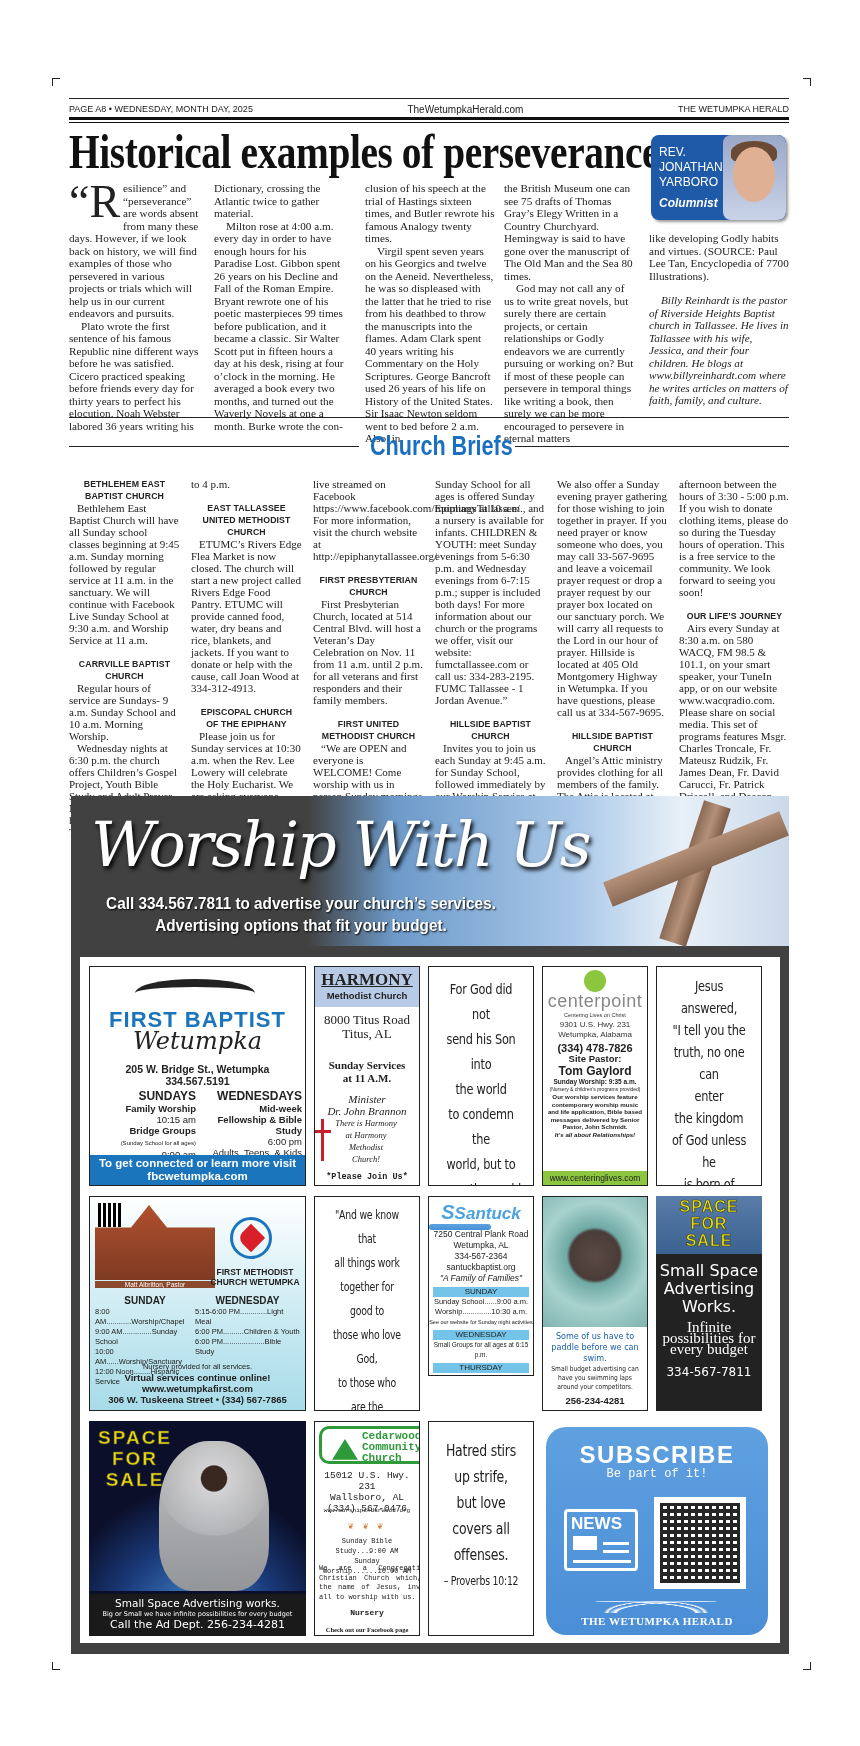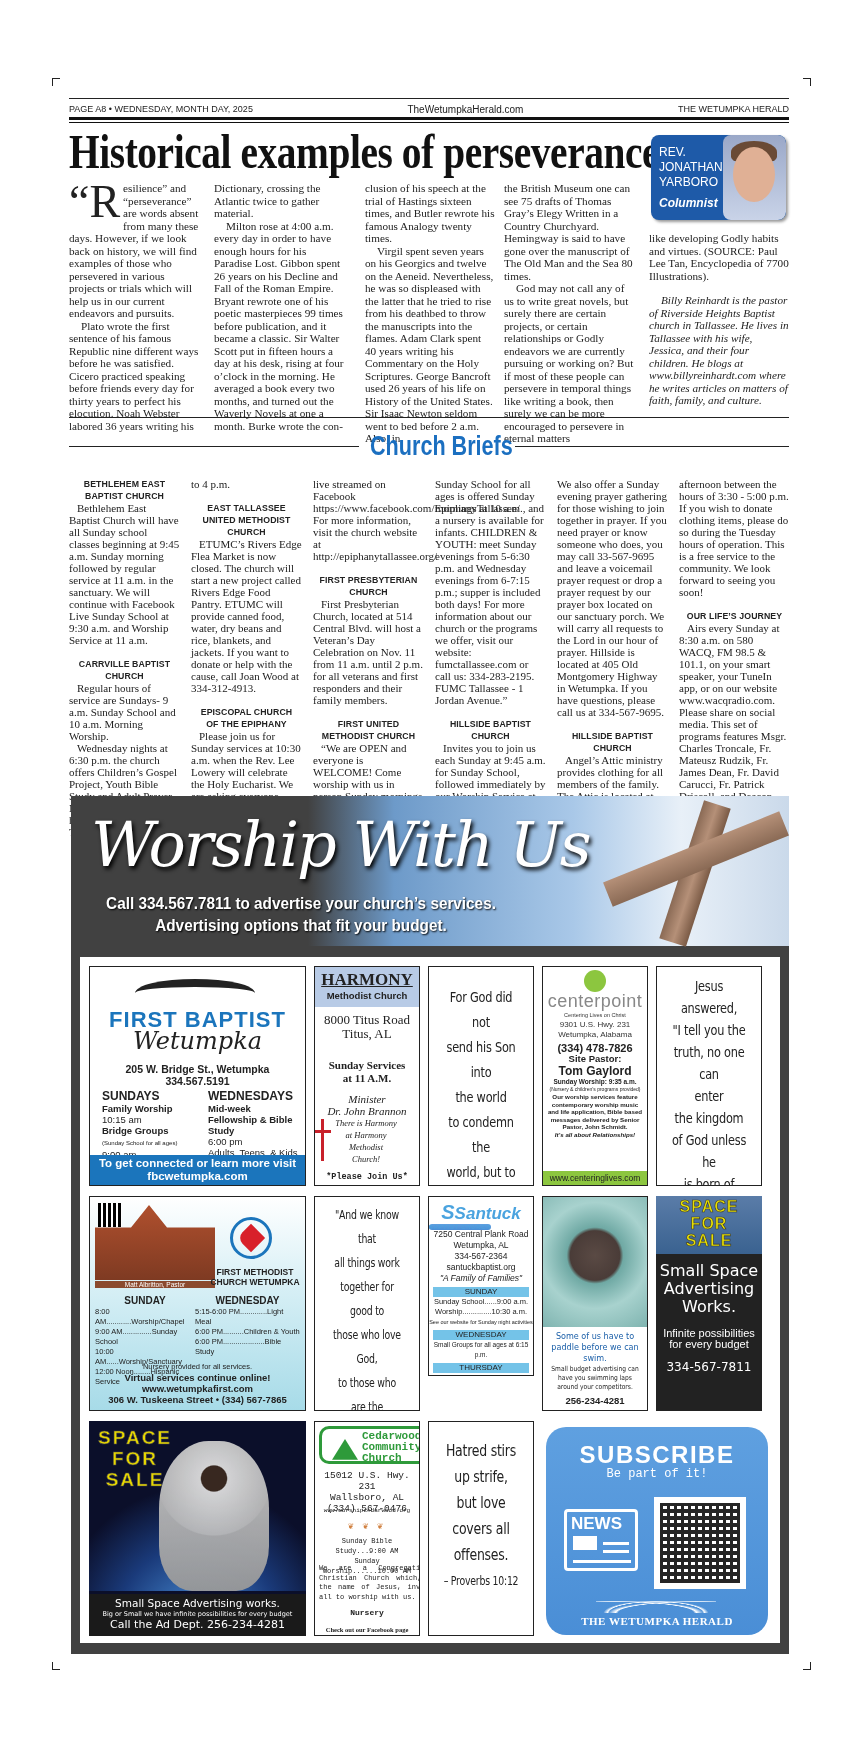--- a/index.html
+++ b/index.html
@@ -41,21 +41,21 @@
 .cross-v{position:absolute;left:610px;top:5px;width:28px;height:145px;background:linear-gradient(90deg,#8a6a55,#b59078,#7a5a45);transform:rotate(18deg)}
 .cross-h{position:absolute;left:530px;top:50px;width:190px;height:26px;background:linear-gradient(#b59078,#8a6a55);transform:rotate(-22deg)}
 .ad-grid{position:absolute;left:9px;top:161px;width:700px;height:686px;background:#fff}
 .ad{position:absolute;border:1.5px solid #222;background:#fff;overflow:hidden;text-align:center}
 .hand{font-family:"DejaVu Sans",sans-serif;font-size:14.5px;line-height:25px;color:#222;transform:scaleX(0.78);letter-spacing:-0.3px}
 
 .fb .logo-arc{position:absolute;left:45px;top:12px;width:120px;height:28px;border-top:8px solid #222;border-radius:50% 50% 0 0}
 .fb .t1{position:absolute;left:0;width:100%;top:40px;font-family:"Liberation Sans",sans-serif;font-weight:bold;font-size:22px;color:#1b75bc;letter-spacing:1px}
 .fb .t2{position:absolute;left:0;width:100%;top:60px;font-family:"DejaVu Serif",serif;font-style:italic;font-size:24px;color:#222}
 .fb .addr{position:absolute;left:0;width:100%;top:96px;font-family:"Liberation Sans",sans-serif;font-weight:bold;font-size:10.5px;line-height:12px}
-.fb .cols{position:absolute;left:12px;top:124px;width:200px;font-family:"Liberation Sans",sans-serif;text-align:left;display:flex;gap:12px}
+.fb .cols{position:absolute;left:12px;top:124px;width:200px;font-family:"Liberation Sans",sans-serif;text-align:right;display:flex;gap:12px}
 .fb .cols div{width:95px;font-size:9.5px;line-height:11px}
 .fb .cols b.h{font-size:12px;display:block;margin-bottom:1px}
 .fb .foot{position:absolute;left:0;bottom:0;width:100%;height:30px;background:#1b75bc;color:#fff;font-family:"Liberation Sans",sans-serif;font-weight:bold;font-size:11.5px;line-height:13px;padding-top:2px}
 
 .hm .top{background:#b8cbe6;height:40px;padding-top:3px}
 .hm .H{font-family:"Liberation Serif",serif;font-weight:bold;font-size:17px;text-decoration:underline}
 .hm .mc{font-family:"Liberation Sans",sans-serif;font-weight:bold;font-size:9.5px}
 .hm .a{font-family:"Liberation Serif",serif;font-size:13px;line-height:14px;margin-top:6px}
 .hm .s{font-family:"Liberation Serif",serif;font-weight:bold;font-size:11px;line-height:13px;margin-top:18px}
 .hm .m{font-family:"Liberation Serif",serif;font-style:italic;font-size:11px;line-height:12px;margin-top:8px}
@@ -93,21 +93,21 @@
 .st .l{font-family:"Liberation Sans",sans-serif;font-size:7.5px;line-height:10px}
 
 .dog .img{height:130px;background:radial-gradient(circle at 50% 45%,#5a4a44 0,#4a3c38 28%,#6fa9a4 32%,#a8d2ce 60%,#7fb4b0 100%)}
 .dog .h{font-family:"DejaVu Sans",sans-serif;font-size:9.5px;color:#1b5fa8;line-height:11px;margin-top:3px;transform:scaleX(0.85)}
 .dog .s{font-family:"DejaVu Sans",sans-serif;font-size:7px;line-height:9px;margin-top:2px;transform:scaleX(0.85)}
 .dog .p{font-family:"Liberation Sans",sans-serif;font-weight:bold;font-size:9.5px;margin-top:3px}
 
 .ss{background:#222;color:#fff}
 .ss .img{height:58px;background:linear-gradient(#5a7ca8,#3a6290);font-family:"Liberation Sans",sans-serif;font-weight:bold;font-size:16px;line-height:17px;color:#e8e000;-webkit-text-stroke:0.6px #333;letter-spacing:1px;padding-top:2px}
 .ss .big{font-family:"DejaVu Sans",sans-serif;font-size:16px;line-height:18px;margin-top:8px}
-.ss .med{font-family:Liberation Sans, sans-serif;font-size:11px;line-height:11px;margin-top:12px}
+.ss .med{font-family:Liberation Serif, serif;font-size:15px;line-height:11px;margin-top:6px}
 .ss .ph{font-family:"DejaVu Sans",sans-serif;font-size:12px;margin-top:10px}
 
 .sb{background:#0b0f2a}
 .sb .img{position:absolute;left:0;top:0;width:100%;height:170px;background:radial-gradient(circle at 50% 120%,#4a90d8 0,#1a3a7a 35%,#0b0f2a 60%)}
 .sb .astro{position:absolute;left:70px;top:20px;width:110px;height:150px;background:radial-gradient(circle at 50% 25%,#3b2a20 0,#3b2a20 10%,#ddd 11%,#bbb 45%,transparent 46%),linear-gradient(#ccc,#999);border-radius:45% 45% 30% 30%;opacity:0.95}
 .sb .title{position:absolute;left:6px;top:6px;font-family:"Liberation Sans",sans-serif;font-weight:bold;font-size:19px;line-height:21px;color:#e8d800;-webkit-text-stroke:0.6px #444;letter-spacing:2px;text-align:center;width:80px}
 .sb .foot{position:absolute;left:0;bottom:0;width:100%;height:42px;background:#1a1a1a;color:#fff;font-family:"DejaVu Sans",sans-serif}
 .sb .foot .a{font-size:10.5px;line-height:13px;margin-top:3px}
 .sb .foot .b{font-size:6.5px;line-height:8px}
 .sb .foot .c{font-size:11px;line-height:13px}
@@ -276,21 +276,21 @@
       <div class="m">
           <div>Minister</div>
           <div>Dr. John Brannon</div>
         </div>
       <div class="cross"></div>
         <div class="crossh"></div>
       <div class="th">There is Harmony at Harmony Methodist Church!</div>
       <div class="join">*Please Join Us*</div>
     </div>
 
-    <div class="ad" style="left:348px;top:9px;width:106px;height:220px;padding-top:18px">
+    <div class="ad" style="left:348px;top:9px;width:106px;height:220px;padding-top:10px">
       <div class="hand">
         <div>For God did not</div>
           <div>send his Son into</div>
           <div>the world</div>
           <div>to condemn the</div>
           <div>world, but to</div>
           <div>save the world</div>
       </div>
     </div>
 

